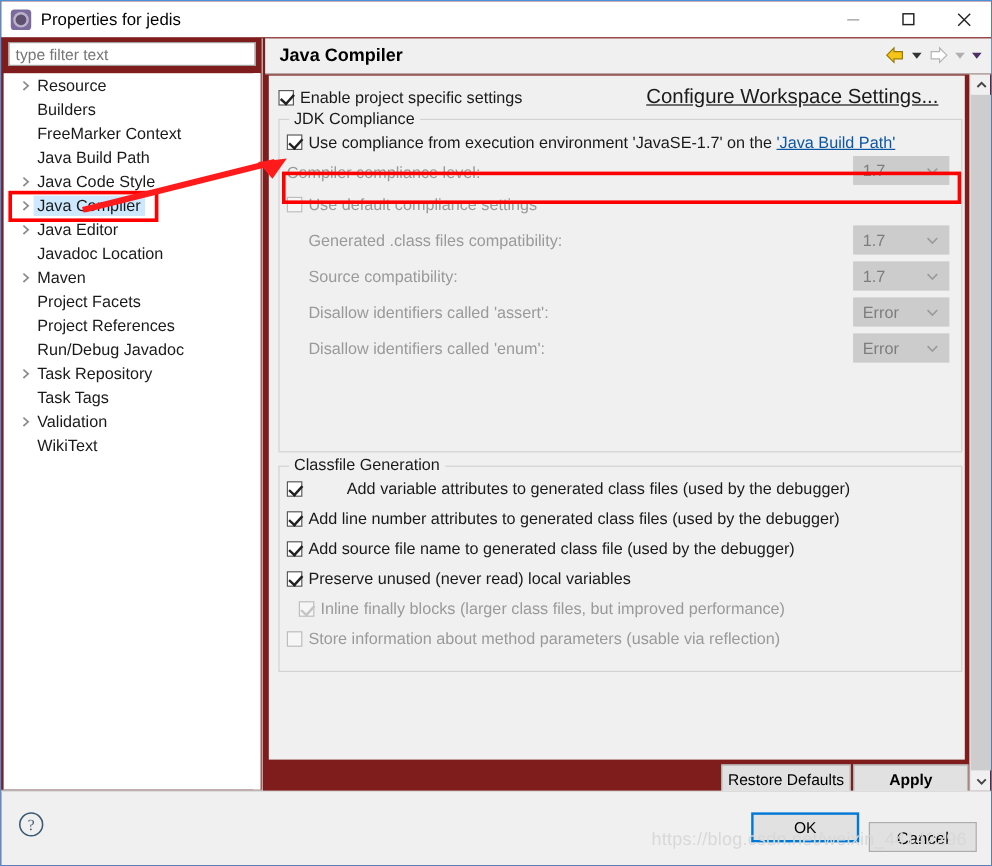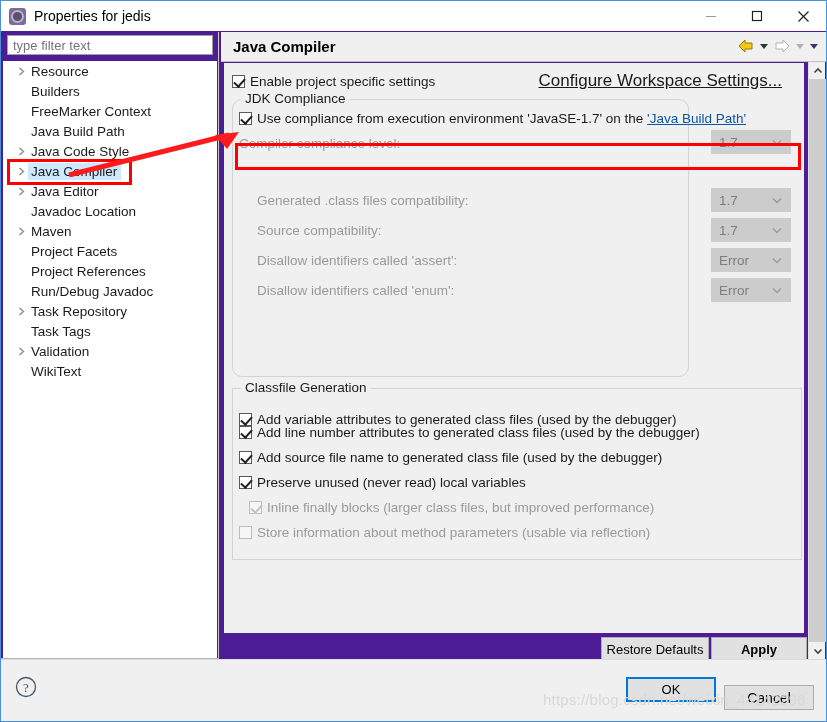--- a/index.html
+++ b/index.html
@@ -8,21 +8,21 @@
     width: 827px; height: 722px;
     overflow: hidden;
     background: #ffffff;
     font-family: "Liberation Sans", sans-serif;
     -webkit-font-smoothing: antialiased;
   }
 
   #dialog {
     position: relative;
     width: 827px; height: 722px;
-    background: #4c1d95;
+    background: #7f1d1d;
     border: 1px solid #4a90d9;
     overflow: hidden;
   }
 
   
   #titlebar {
     position: absolute; left: 0; top: 0;
     width: 825px; height: 30px;
     background: #ffffff;
     display: flex; align-items: center;
@@ -207,21 +207,21 @@
   }
   .group > .gtitle {
     position: absolute; left: 8px; top: -9px;
     background: #f0f0f0;
     padding: 0 4px;
     font-size: 13.5px;
     color: #1a1a1a;
     white-space: nowrap;
   }
 
-  #grp-jdk { left: 8px; top: 36px; width: 457px; height: 278px; border-radius: 10px; }
+  #grp-jdk { left: 8px; top: 36px; width: 570px; height: 278px; }
   #grp-classfile { left: 8px; top: 325px; width: 570px; height: 172px; }
 
   .grow {
     position: absolute;
     display: flex; align-items: center;
     height: 20px;
   }
 
   
   .combo {
@@ -547,20 +547,24 @@
       </div>
       <div class="combo" style="left:478px; top:30px;">
         <span>1.7</span>
         <span class="caret">
           <svg width="12" height="12" viewBox="0 0 12 12">
               <path d="M2 4.5 L6 8.5 L10 4.5" fill="none" stroke="#9b9b9b" stroke-width="1.4"></path>
             </svg>
         </span>
       </div>
 
+      <div class="grow" style="left:6px; top:60px;">
+        <div class="cb dis"></div>
+        <span class="lbl dis">Use default compliance settings</span>
+      </div>
 
       <div id="jdk-fields">
           <div class="grow" style="left: 24px; top: 90px;">
             <span class="lbl dis">Generated .class files compatibility:</span>
           </div>
           <div class="combo" style="left: 478px; top: 88px;">
             <span>1.7</span>
             <span class="caret">
               <svg width="12" height="12" viewBox="0 0 12 12">
                 <path d="M2 4.5 L6 8.5 L10 4.5" fill="none" stroke="#9b9b9b" stroke-width="1.4"></path>
@@ -599,21 +603,21 @@
                 <path d="M2 4.5 L6 8.5 L10 4.5" fill="none" stroke="#9b9b9b" stroke-width="1.4"></path>
               </svg>
             </span>
           </div>
         </div>
     </div>
 
     <div class="group" id="grp-classfile">
       <div class="gtitle">Classfile Generation</div>
       <div id="classfile-options">
-          <div class="grow" style="left: 6px; top: 20px;">
+          <div class="grow" style="left: 6px; top: 8px; gap: 32px;">
             <div class="cb checked"></div>
             <span class="lbl">Add variable attributes to generated class files (used by the debugger)</span>
           </div>
           <div class="grow" style="left: 6px; top: 33px;">
             <div class="cb checked"></div>
             <span class="lbl">Add line number attributes to generated class files (used by the debugger)</span>
           </div>
           <div class="grow" style="left: 6px; top: 58px;">
             <div class="cb checked"></div>
             <span class="lbl">Add source file name to generated class file (used by the debugger)</span>

